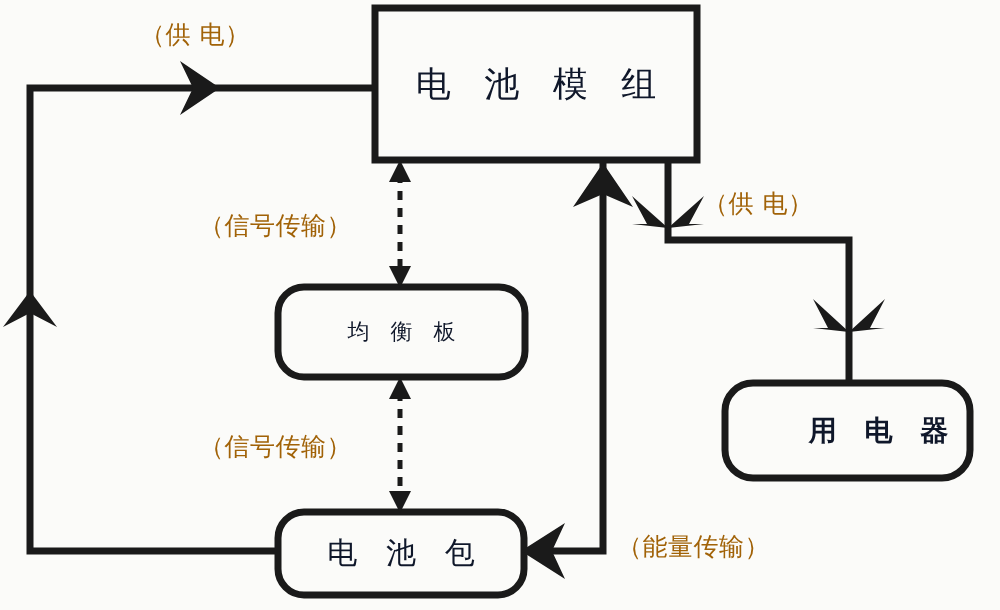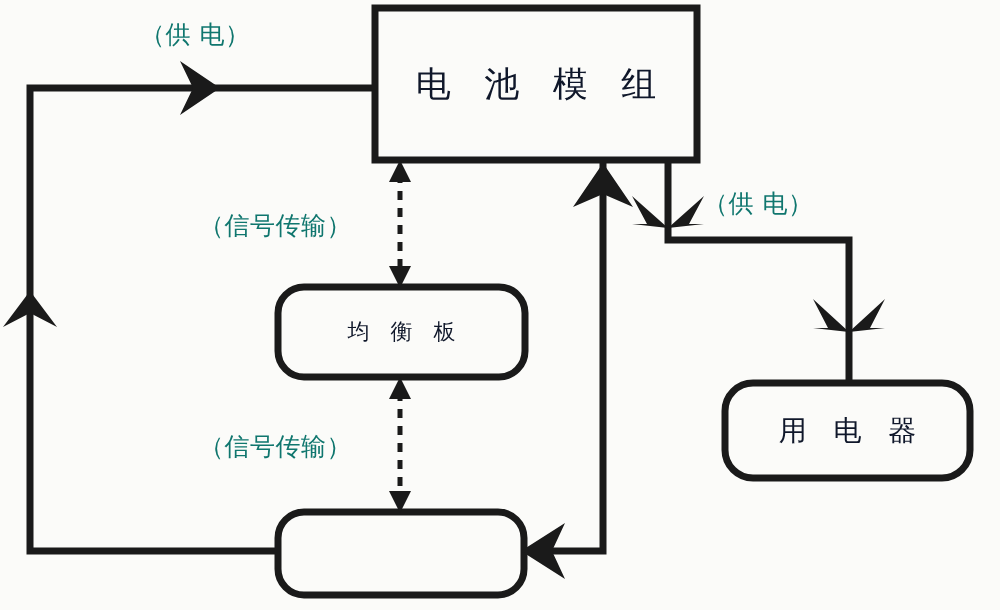--- a/index.html
+++ b/index.html
@@ -31,21 +31,21 @@
     justify-content: center;
     text-align: center;
     color: #0f172a;
     letter-spacing: 0.32em;
     text-indent: 0.32em;
     font-weight: 500;
     pointer-events: none;
   }
   .edge-label {
     position: absolute;
-    color: #0f766e;
+    color: #a16207;
     white-space: nowrap;
     font-weight: 500;
     letter-spacing: 0.02em;
   }
   .lbl-module { font-size: 35px; }
   .lbl-board  { font-size: 22px; }
   .lbl-pack   { font-size: 30px; }
   .lbl-device { font-size: 28px; }
   .lbl-edge   { font-size: 25px; }
 </style>
@@ -100,25 +100,27 @@
 
       <path d="M 521 551 L 565 523 L 552 551 L 565 579 Z" fill="#1a1a1a"></path>
     </g>
 
   </svg>
 
   <div class="node-label lbl-module" style="left:375px; top:8px; width:322px; height:152px;">电 池 模 组</div>
 
   <div class="node-label lbl-board" style="left:278px; top:287px; width:247px; height:90px;">均 衡 板</div>
 
+  <div class="node-label lbl-pack" style="left:278px; top:512px; width:246px; height:83px;">电 池 包</div>
 
-  <div class="node-label lbl-device" style="left:725px; top:383px; width:245px; height:95px;">用 电 器</div>
+  <div class="node-label lbl-device" style="left:756px; top:383px; width:245px; height:95px;font-weight:bold;">用 电 器</div>
 
   <div class="edge-label lbl-edge" style="left:140px; top:18px;">（供 电）</div>
 
   <div class="edge-label lbl-edge" style="left:199px; top:209px;">（信号传输）</div>
 
   <div class="edge-label lbl-edge" style="left:199px; top:430px;">（信号传输）</div>
 
   <div class="edge-label lbl-edge" style="left:703px; top:187px;">（供 电）</div>
 
+  <div class="edge-label lbl-edge" style="left:617px; top:530px;">（能量传输）</div>
 
 </div>
 
 </body></html>

